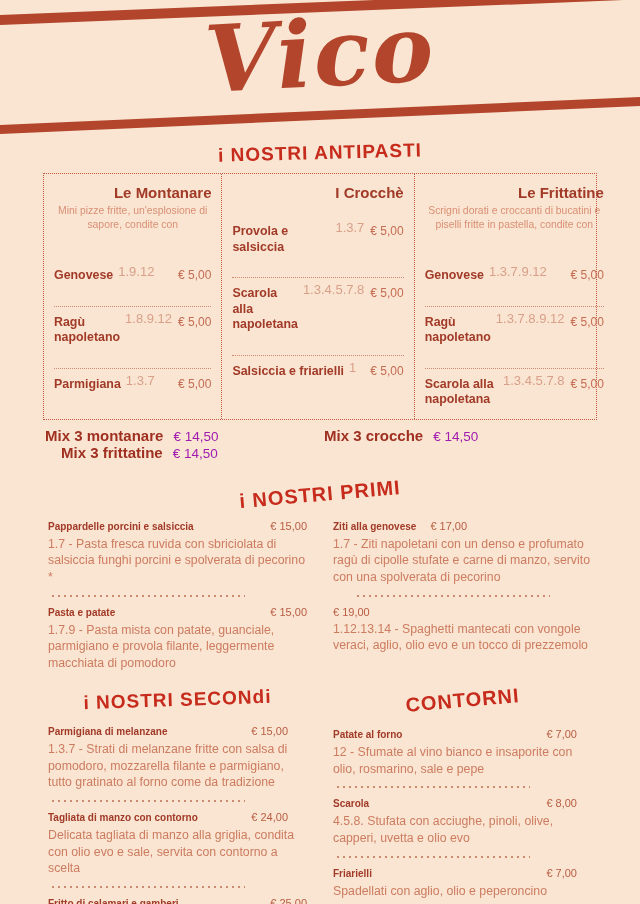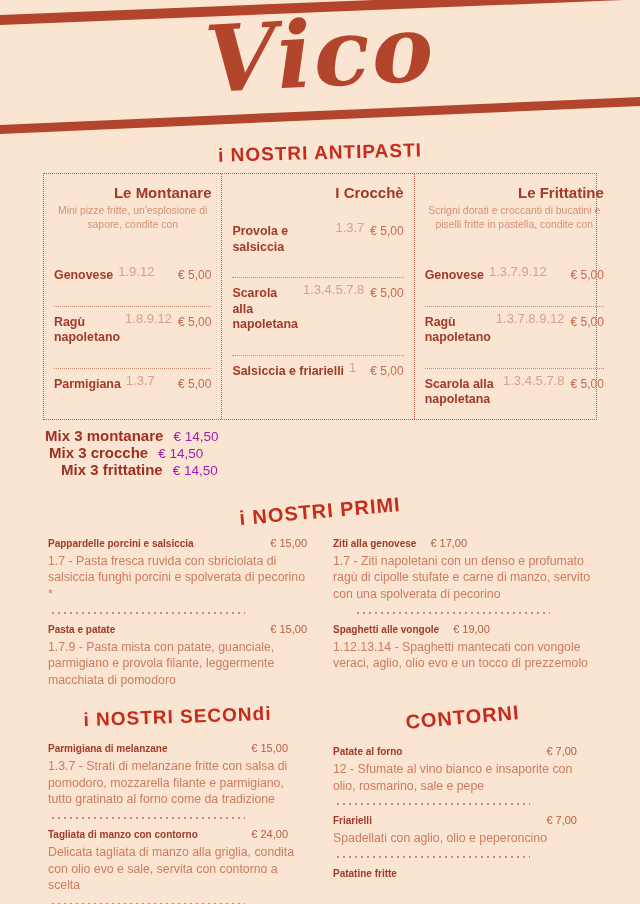--- a/index.html
+++ b/index.html
@@ -38,21 +38,21 @@
   .box-col{padding:8px 10px 4px;}
   .box-col + .box-col{border-left:1.5px dotted #c25a3d;}
   .group-title{text-align:right;font-weight:bold;font-size:15px;color:#a23a28;margin:2px 0 3px;}
   .group-sub{text-align:center;font-size:10.4px;color:#d98f74;line-height:1.3;margin-bottom:4px;min-height:41px;}
   .ai-row{display:flex;align-items:baseline;padding:7px 0;margin-top:15px;}
   .ai-row + .ai-row{border-top:1.5px dotted #cd8a6e;}
   .ai-name{font-weight:bold;font-size:12.4px;color:#a23a28;line-height:1.25;}
   .ai-all{font-size:13px;color:#d9a089;margin-left:5px;position:relative;top:-3px;white-space:nowrap;}
   .ai-price{margin-left:auto;font-size:12px;color:#c56c52;white-space:nowrap;padding-left:6px;}
   
-  .mix-row{margin:7px 45px 0;display:grid;grid-template-columns:1fr;}
+  .mix-row{margin:7px 45px 0;display:grid;grid-template-columns:1fr 1fr;}
   .mix{display:flex;align-items:baseline;gap:10px;white-space:nowrap;}
   .mix-2{padding-left:4px;}
   .mix-3{margin-left:-12px;padding-left:28px;}
   .mix-label{font-weight:bold;font-size:15px;color:#9f2f20;}
   .mix-price{font-size:13.5px;color:#a21caf;}
   
   .cols2{margin:14px 48px 0;display:grid;grid-template-columns:1fr 1fr;column-gap:26px;align-items:start;}
   .dish{margin-bottom:1px;}
   .dish-row{display:flex;align-items:baseline;gap:14px;}
   .dish-row.grow .dish-price{margin-left:auto;}
@@ -175,21 +175,20 @@
       <div class="dish">
         <div class="dish-row">
           <span class="dish-name">Ziti alla genovese</span>
           <span class="dish-price">€ 17,00</span>
         </div>
         <div class="dish-desc">1.7 - Ziti napoletani con un denso e profumato ragù di cipolle stufate e carne di manzo, servito con una spolverata di pecorino</div>
         <div class="dotline sep" style="margin-left:22px;"></div>
       </div>
       <div class="dish">
         <div class="dish-row">
-          <span class="dish-name">Spaghetti alle vongole</span>
           <span class="dish-price">€ 19,00</span>
         </div>
         <div class="dish-desc">1.12.13.14 - Spaghetti mantecati con vongole veraci, aglio, olio evo e un tocco di prezzemolo</div>
       </div>
     </div>
   </div>
 
   <div class="cols2" style="margin-top:16px;">
     <div>
       <div class="hand h-secondi">i NOSTRI SECONdi</div>
@@ -222,20 +221,28 @@
       <div class="dish">
         <div class="dish-row grow w244">
           <span class="dish-name">Patate al forno</span>
           <span class="dish-price">€ 7,00</span>
         </div>
         <div class="dish-desc">12 - Sfumate al vino bianco e insaporite con olio, rosmarino, sale e pepe</div>
         <div class="dotline sep"></div>
       </div>
       <div class="dish">
         <div class="dish-row grow w244">
+          <span class="dish-name">Scarola</span>
+          <span class="dish-price">€ 8,00</span>
+        </div>
+        <div class="dish-desc">4.5.8. Stufata con acciughe, pinoli, olive, capperi, uvetta e olio evo</div>
+        <div class="dotline sep"></div>
+      </div>
+      <div class="dish">
+        <div class="dish-row grow w244">
           <span class="dish-name">Friarielli</span>
           <span class="dish-price">€ 7,00</span>
         </div>
         <div class="dish-desc">Spadellati con aglio, olio e peperoncino</div>
         <div class="dotline sep"></div>
       </div>
       <div class="dish">
         <div class="dish-row grow w244">
           <span class="dish-name">Patatine fritte</span>
 

